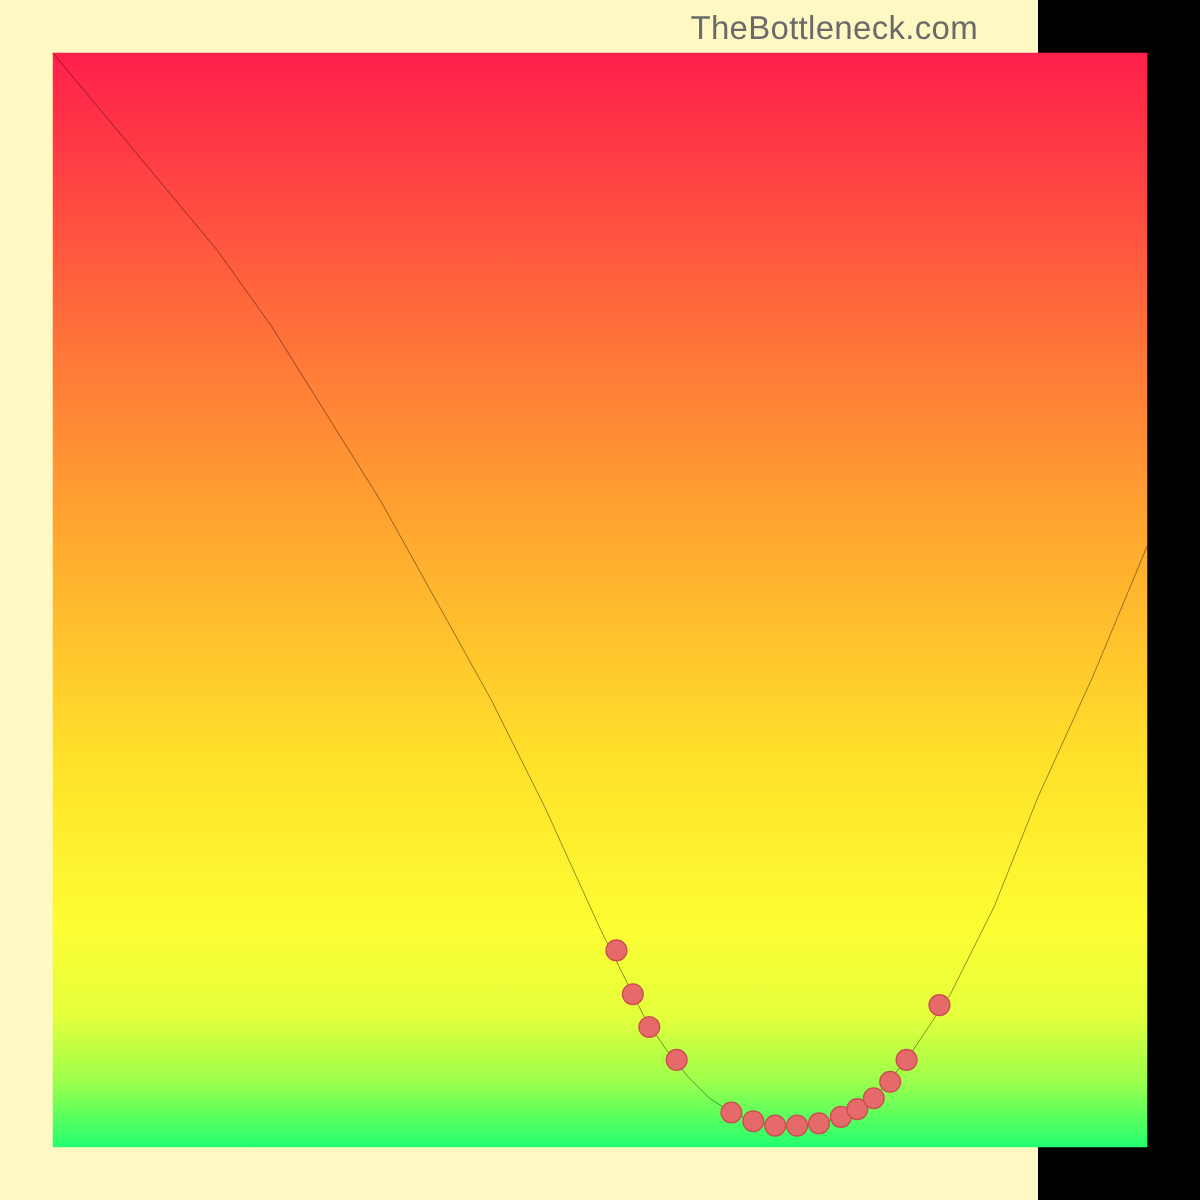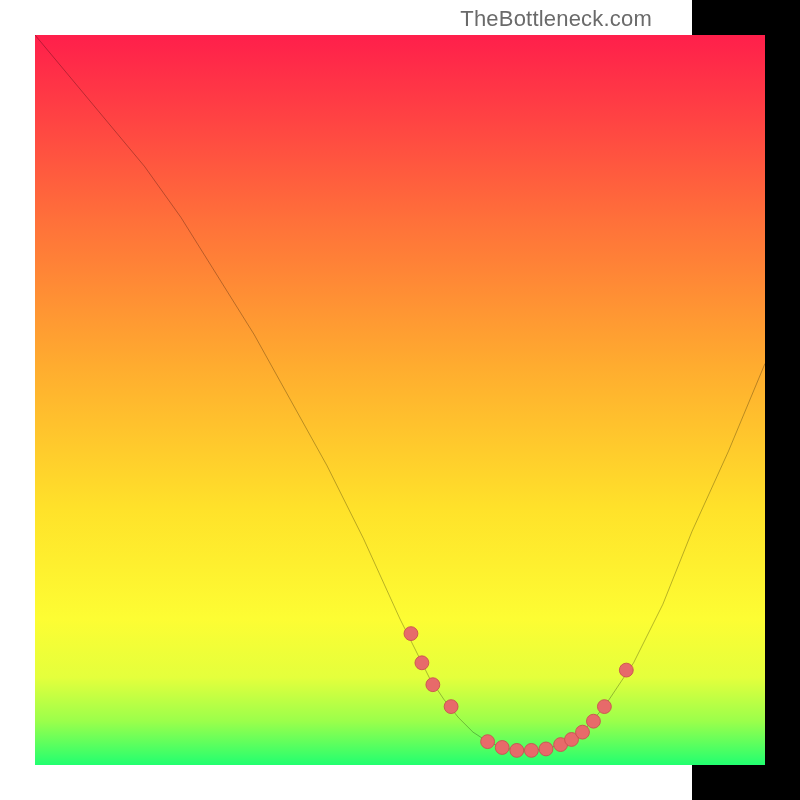--- a/index.html
+++ b/index.html
@@ -8,21 +8,21 @@
     width: 800px;
     height: 800px;
     background: #000;
     overflow: hidden;
     font-family: Arial, Helvetica, sans-serif;
   }
   .stage {
     position: relative;
     width: 692px;
     height: 800px;
-    background: #ffffff;
+    background: #fef9c3;
   }
   .plot-area {
     position: absolute;
     left: 35px;
     top: 35px;
     width: 730px;
     height: 730px;
     overflow: hidden;
   }
   .gradient-bg {

